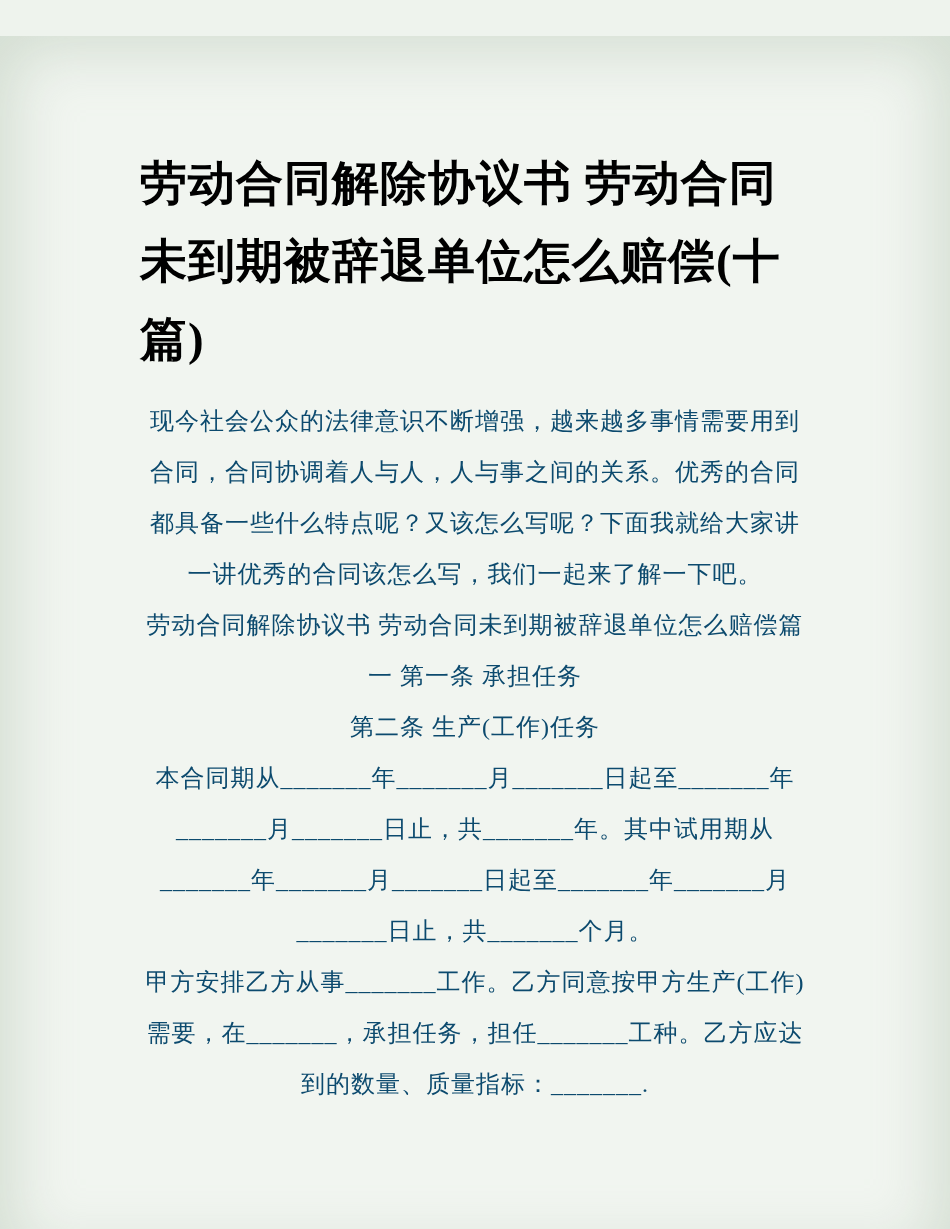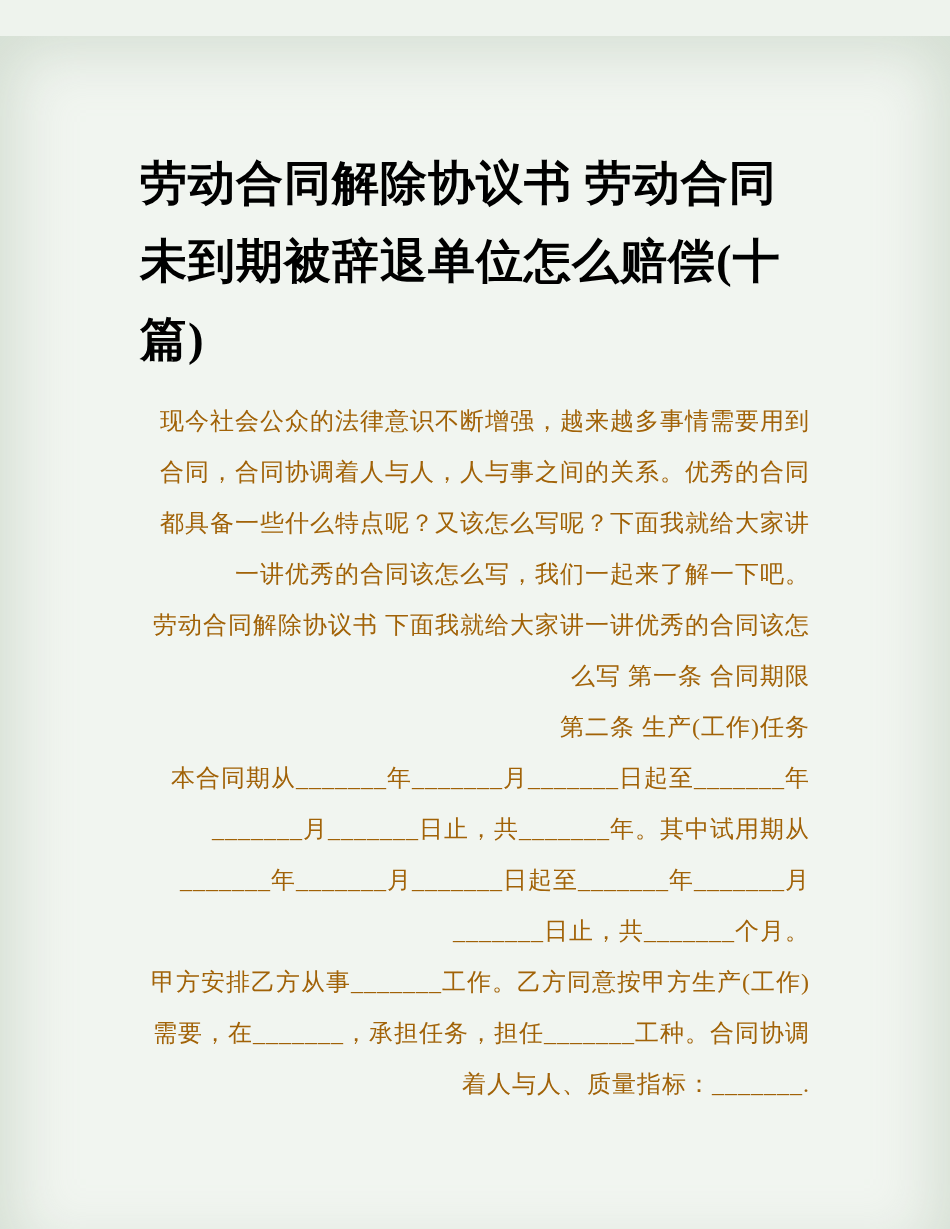--- a/index.html
+++ b/index.html
@@ -29,35 +29,35 @@
     letter-spacing: 1px;
     text-align: left;
     word-break: normal;
     color: #000;
   }
   .doc-paragraph {
     margin: 0;
     font-size: 24px;
     line-height: 51px;
     letter-spacing: 1px;
-    text-align: right;
+    text-align: center;
     word-break: normal;
     overflow-wrap: break-word;
-    color: #a16207;
+    color: #0c4a6e;
   }
 </style>
 </head>
 <body>
 
 <div class="page">
   <h1 class="doc-title">劳动合同解除协议书 劳动合同未到期被辞退单位怎么赔偿(十篇)</h1>
 
   <p class="doc-paragraph">现今社会公众的法律意识不断增强，越来越多事情需要用到合同，合同协调着人与人，人与事之间的关系。优秀的合同都具备一些什么特点呢？又该怎么写呢？下面我就给大家讲一讲优秀的合同该怎么写，我们一起来了解一下吧。</p>
 
-  <p class="doc-paragraph">劳动合同解除协议书 下面我就给大家讲一讲优秀的合同该怎么写 第一条 合同期限</p>
+  <p class="doc-paragraph">劳动合同解除协议书 劳动合同未到期被辞退单位怎么赔偿篇一 第一条 承担任务</p>
 
   <p class="doc-paragraph">第二条 生产(工作)任务</p>
 
   <p class="doc-paragraph">本合同期从_______年_______月_______日起至_______年_______月_______日止，共_______年。其中试用期从_______年_______月_______日起至_______年_______月_______日止，共_______个月。</p>
 
-  <p class="doc-paragraph">甲方安排乙方从事_______工作。乙方同意按甲方生产(工作)需要，在_______，承担任务，担任_______工种。合同协调着人与人、质量指标：_______.</p>
+  <p class="doc-paragraph">甲方安排乙方从事_______工作。乙方同意按甲方生产(工作)需要，在_______，承担任务，担任_______工种。乙方应达到的数量、质量指标：_______.</p>
 
 </div>
 
 </body></html>

